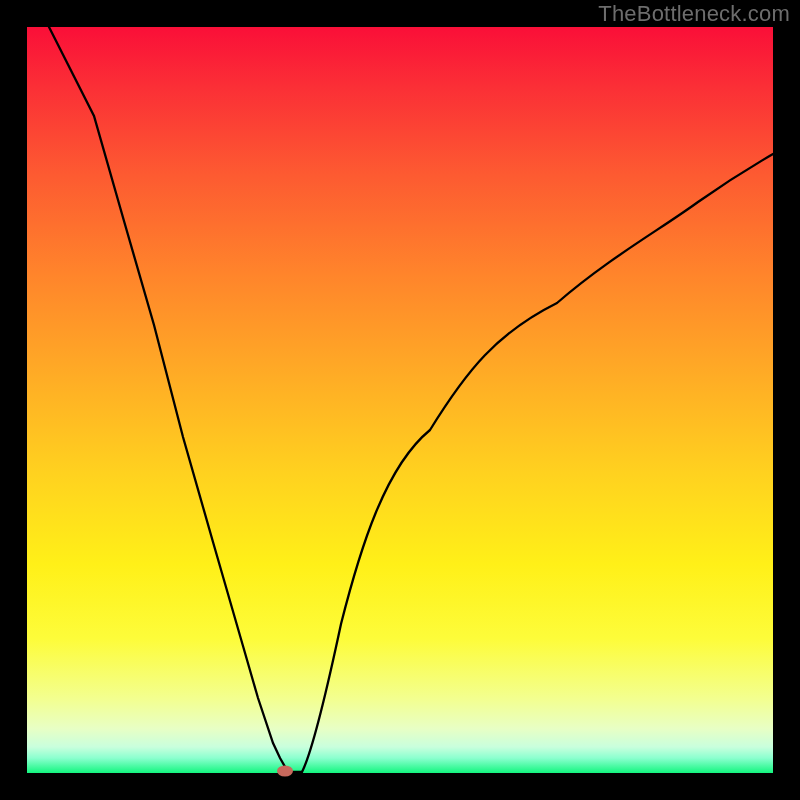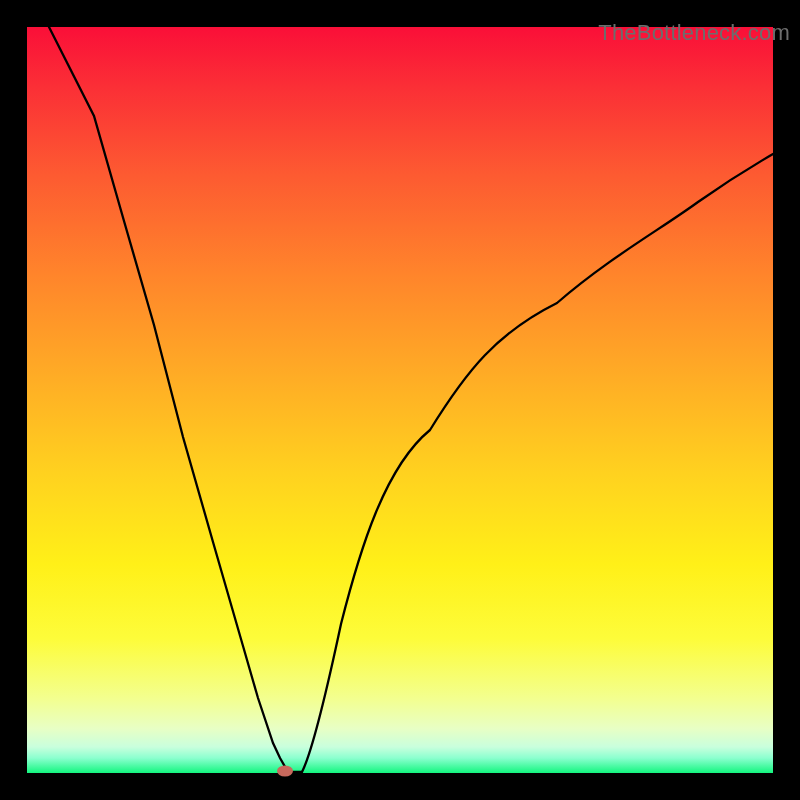--- a/index.html
+++ b/index.html
@@ -36,21 +36,21 @@
       #fdfc3a 82%,
       #f3ff8f 90%,
       #e8ffc4 94%,
       #c9ffdd 96.5%,
       #8bffcf 98%,
       #13f67f 100%
     );
   }
   .watermark {
     position: absolute;
-    top: 20px;
+    top: 1px;
     right: 10px;
     color: #6d6d6d;
     font-size: 22px;
     letter-spacing: 0.2px;
     user-select: none;
   }
   svg.curve {
     position: absolute;
     left: 0;
     top: 0;

